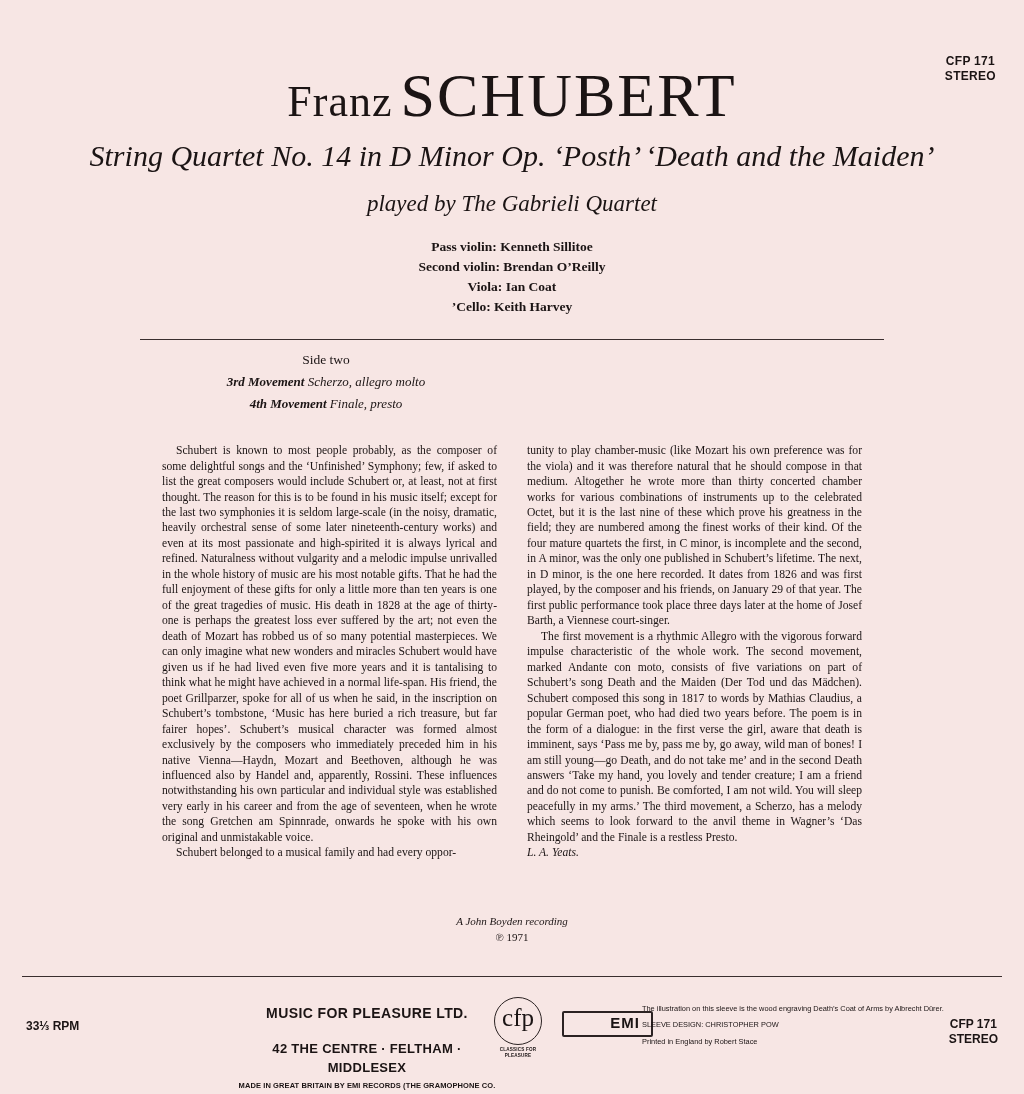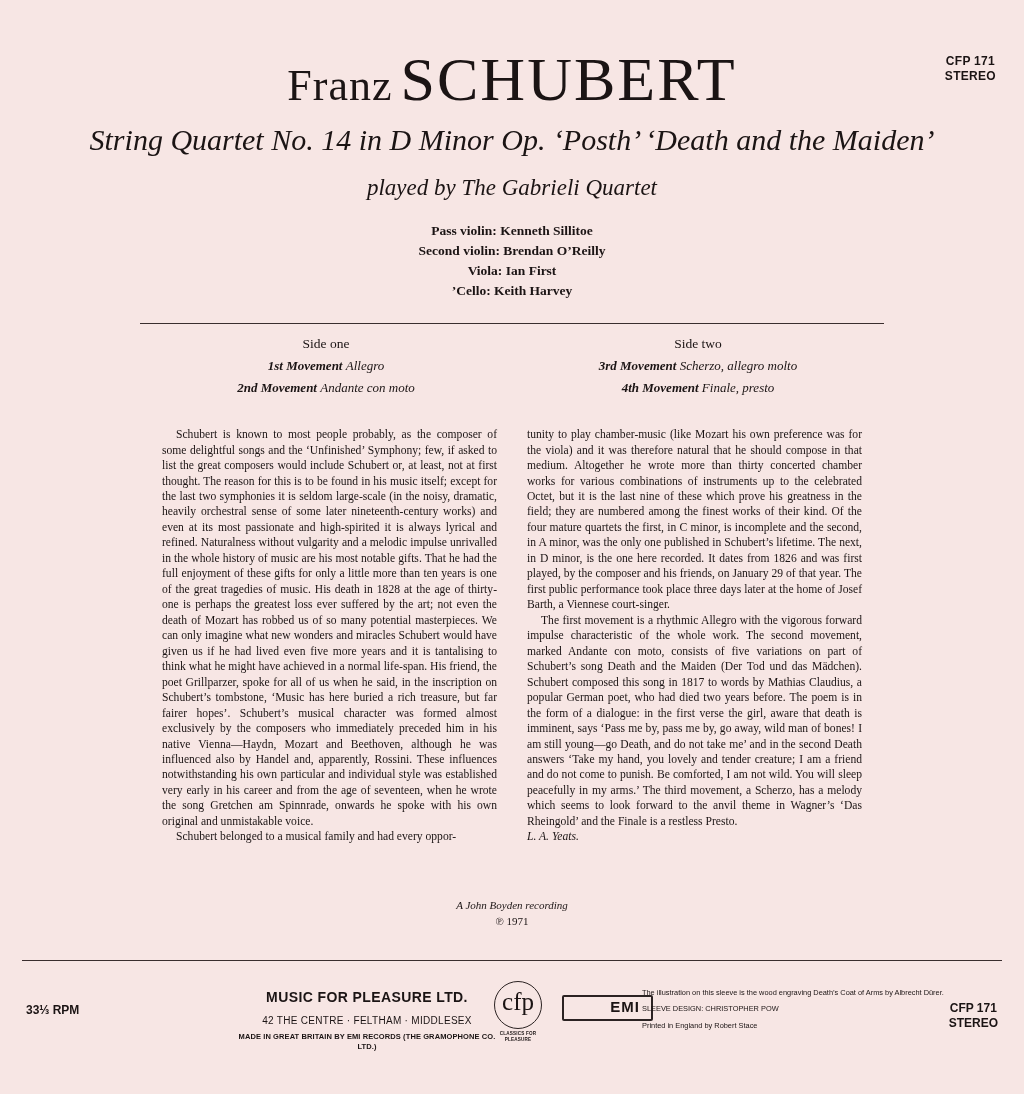--- a/index.html
+++ b/index.html
@@ -34,21 +34,21 @@
     font-family: "Liberation Sans", sans-serif;
     font-size: 12px;
     font-weight: bold;
     letter-spacing: .3px;
     line-height: 1.25;
   }
 
   
   .composer-line {
     text-align: center;
-    margin-top: 28px;
+    margin-top: 44px;
     white-space: nowrap;
   }
   .composer-first {
     font-family: "Liberation Serif", serif;
     font-size: 44px;
     letter-spacing: 1px;
   }
   .composer-last {
     font-family: "Liberation Serif", serif;
     font-size: 62px;
@@ -158,21 +158,21 @@
   }
   .mfp {
     position: absolute;
     left: 210px;
     top: 14px;
     width: 270px;
     text-align: center;
     line-height: 1.45;
   }
   .mfp .l1 { font-size: 14px; font-weight: bold; letter-spacing: .4px; }
-  .mfp .l2 { font-size: 10px; font-weight: normal; letter-spacing: .3px; margin-top: 7px;}
+  .mfp .l2 { font-size: 13px; font-weight: bold; letter-spacing: .3px; margin-top: 17px;}
   .mfp .l3 { font-size: 7.5px; font-weight: bold; letter-spacing: .1px; margin-top: 3px;}
 
   .cfp-logo {
     position: absolute;
     left: 470px;
     top: 8px;
     width: 52px;
     text-align: center;
   }
   .cfp-circle {
@@ -250,38 +250,27 @@
     <div class="composer-line">
       <span class="composer-first">Franz</span><span class="composer-last">SCHUBERT</span>
     </div>
 
     <div class="work-title">String Quartet No. 14 in D Minor Op. ‘Posth’ ‘Death and the Maiden’</div>
     <div class="performer">played by The Gabrieli Quartet</div>
 
     <div class="players">
       <div>Pass violin: Kenneth Sillitoe</div>
       <div>Second violin: Brendan O’Reilly</div>
-      <div>Viola: Ian First</div>
+      <div>Viola: Ian Coat</div>
       <div>’Cello: Keith Harvey</div>
     </div>
 
     <hr class="rule rule-sides">
 
     <div class="sides">
-      <div class="side-col">
-        <div class="side-head">Side one</div>
-        <div class="mvt">
-          <b>1st Movement</b>
-          <i>Allegro</i>
-        </div>
-        <div class="mvt">
-          <b>2nd Movement</b>
-          <i>Andante con moto</i>
-        </div>
-      </div>
       <div class="side-col">
         <div class="side-head">Side two</div>
         <div class="mvt">
           <b>3rd Movement</b>
           <i>Scherzo, allegro molto</i>
         </div>
         <div class="mvt">
           <b>4th Movement</b>
           <i>Finale, presto</i>
         </div>

